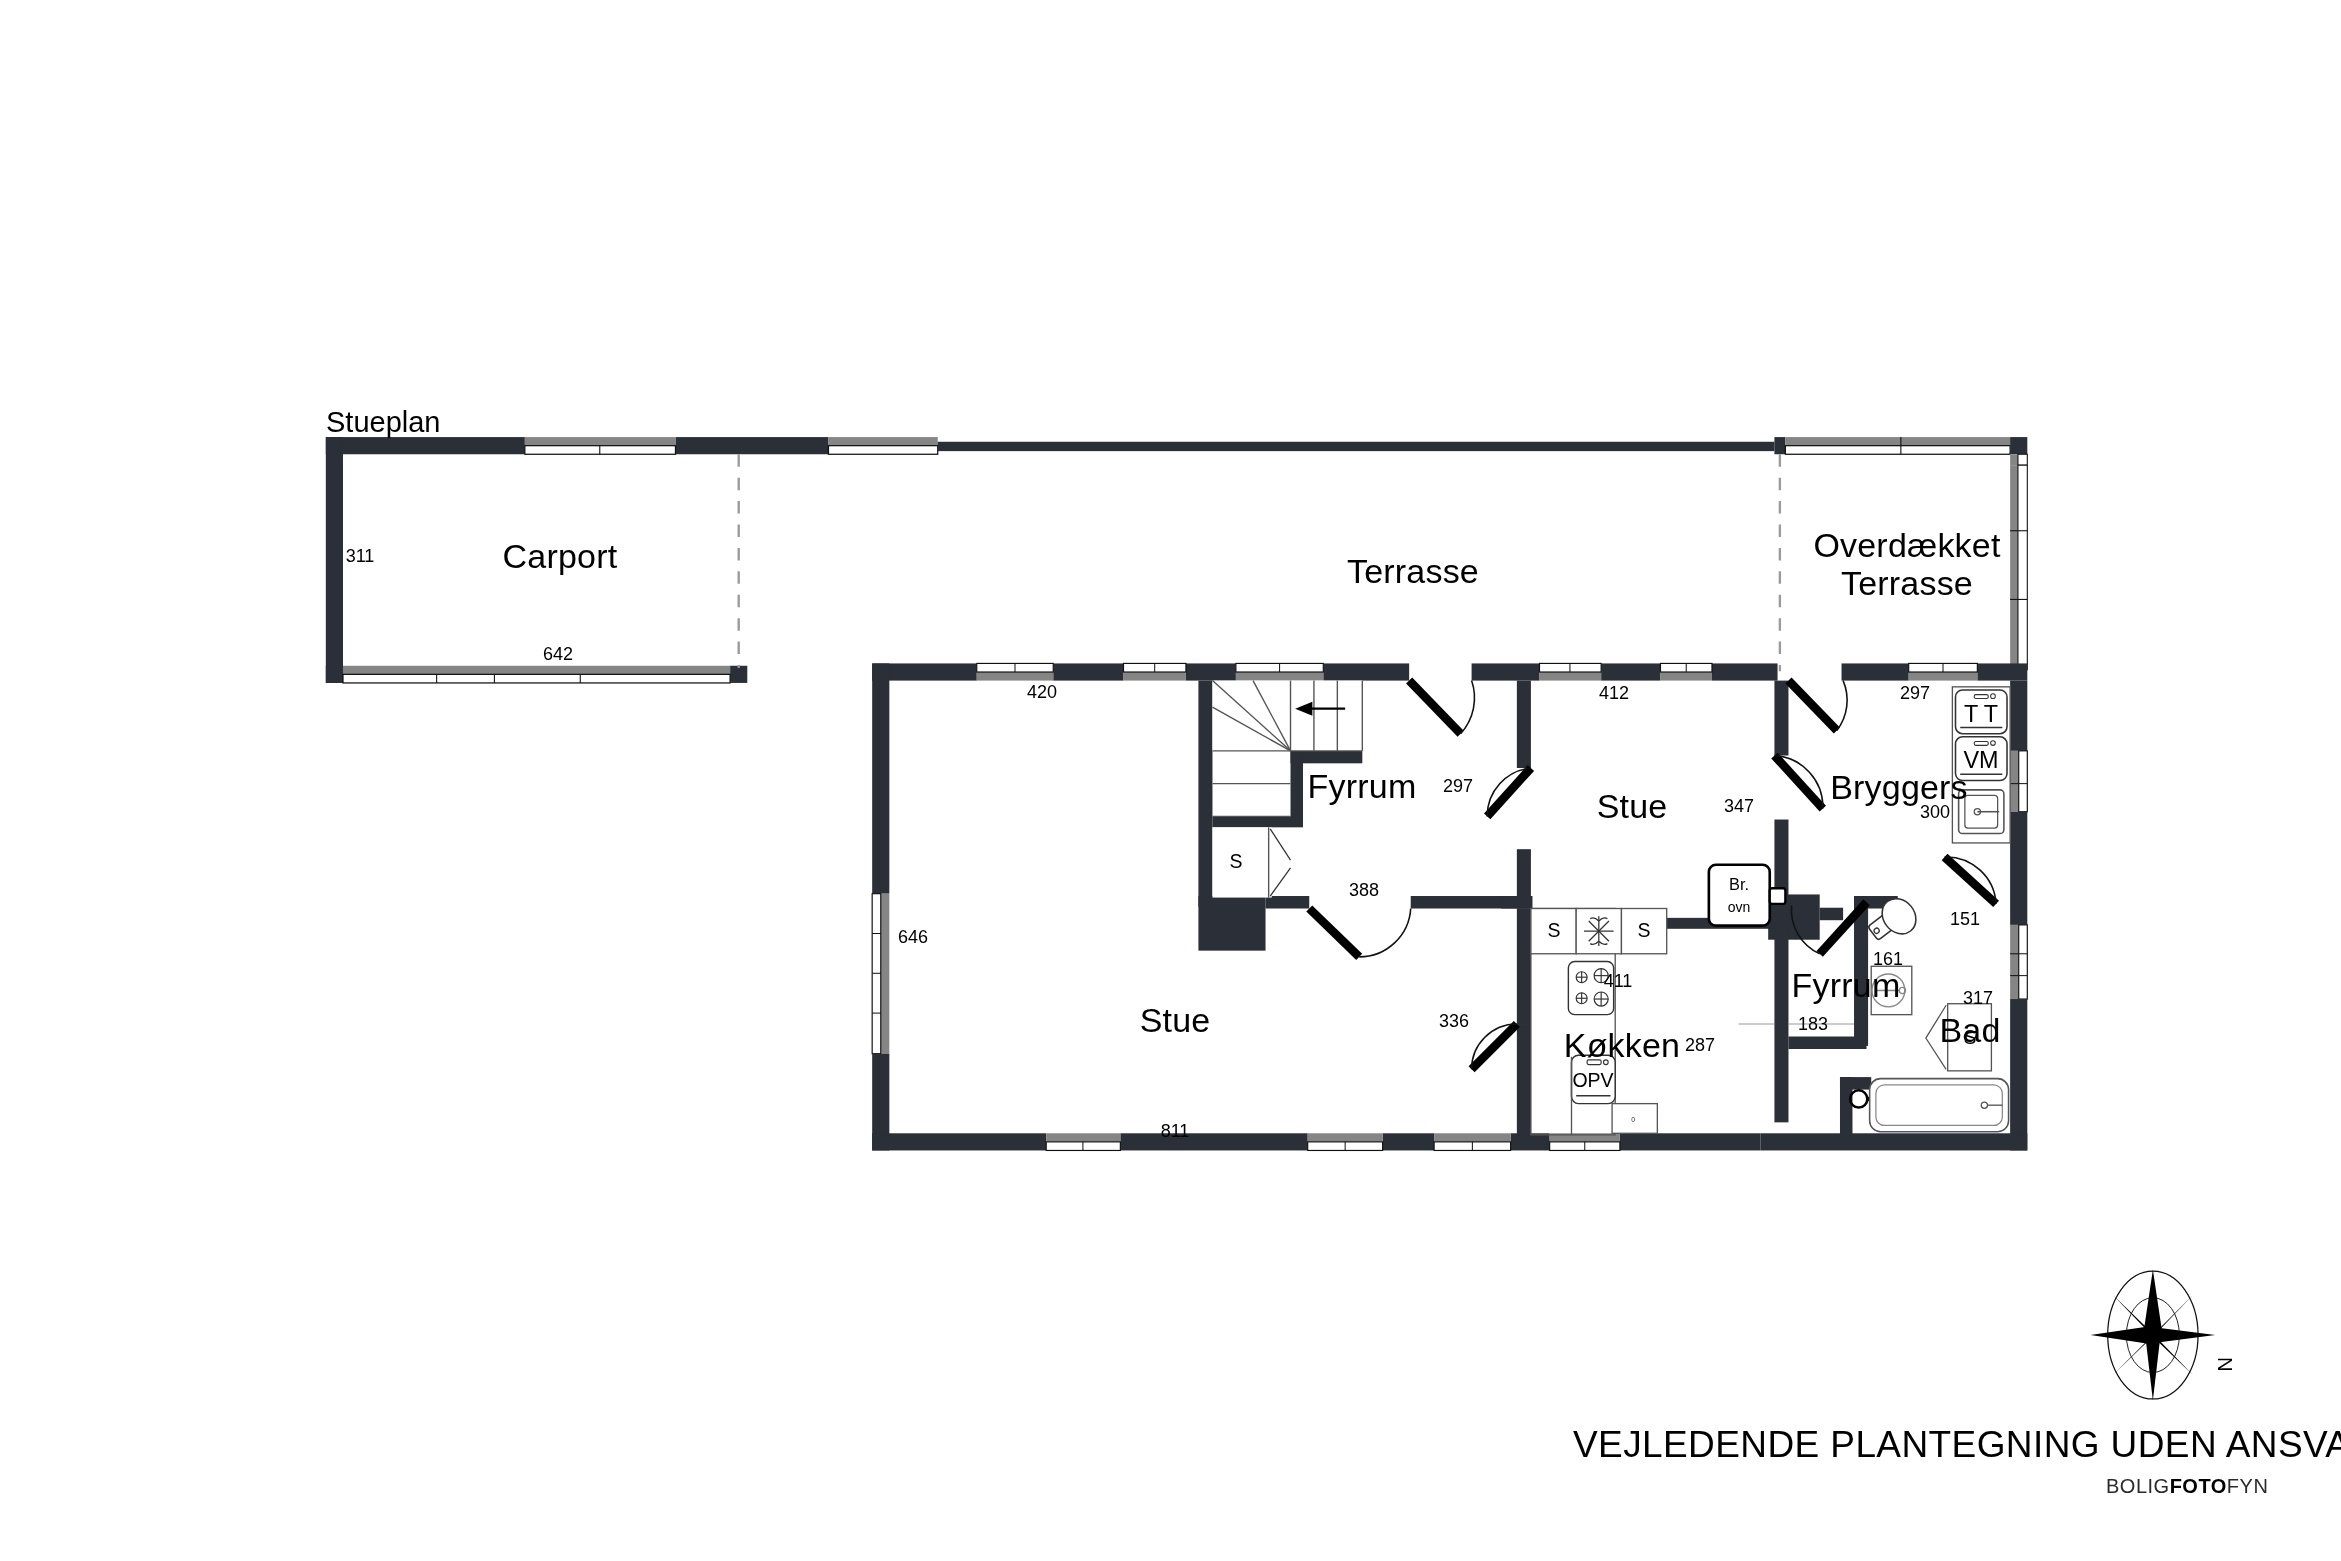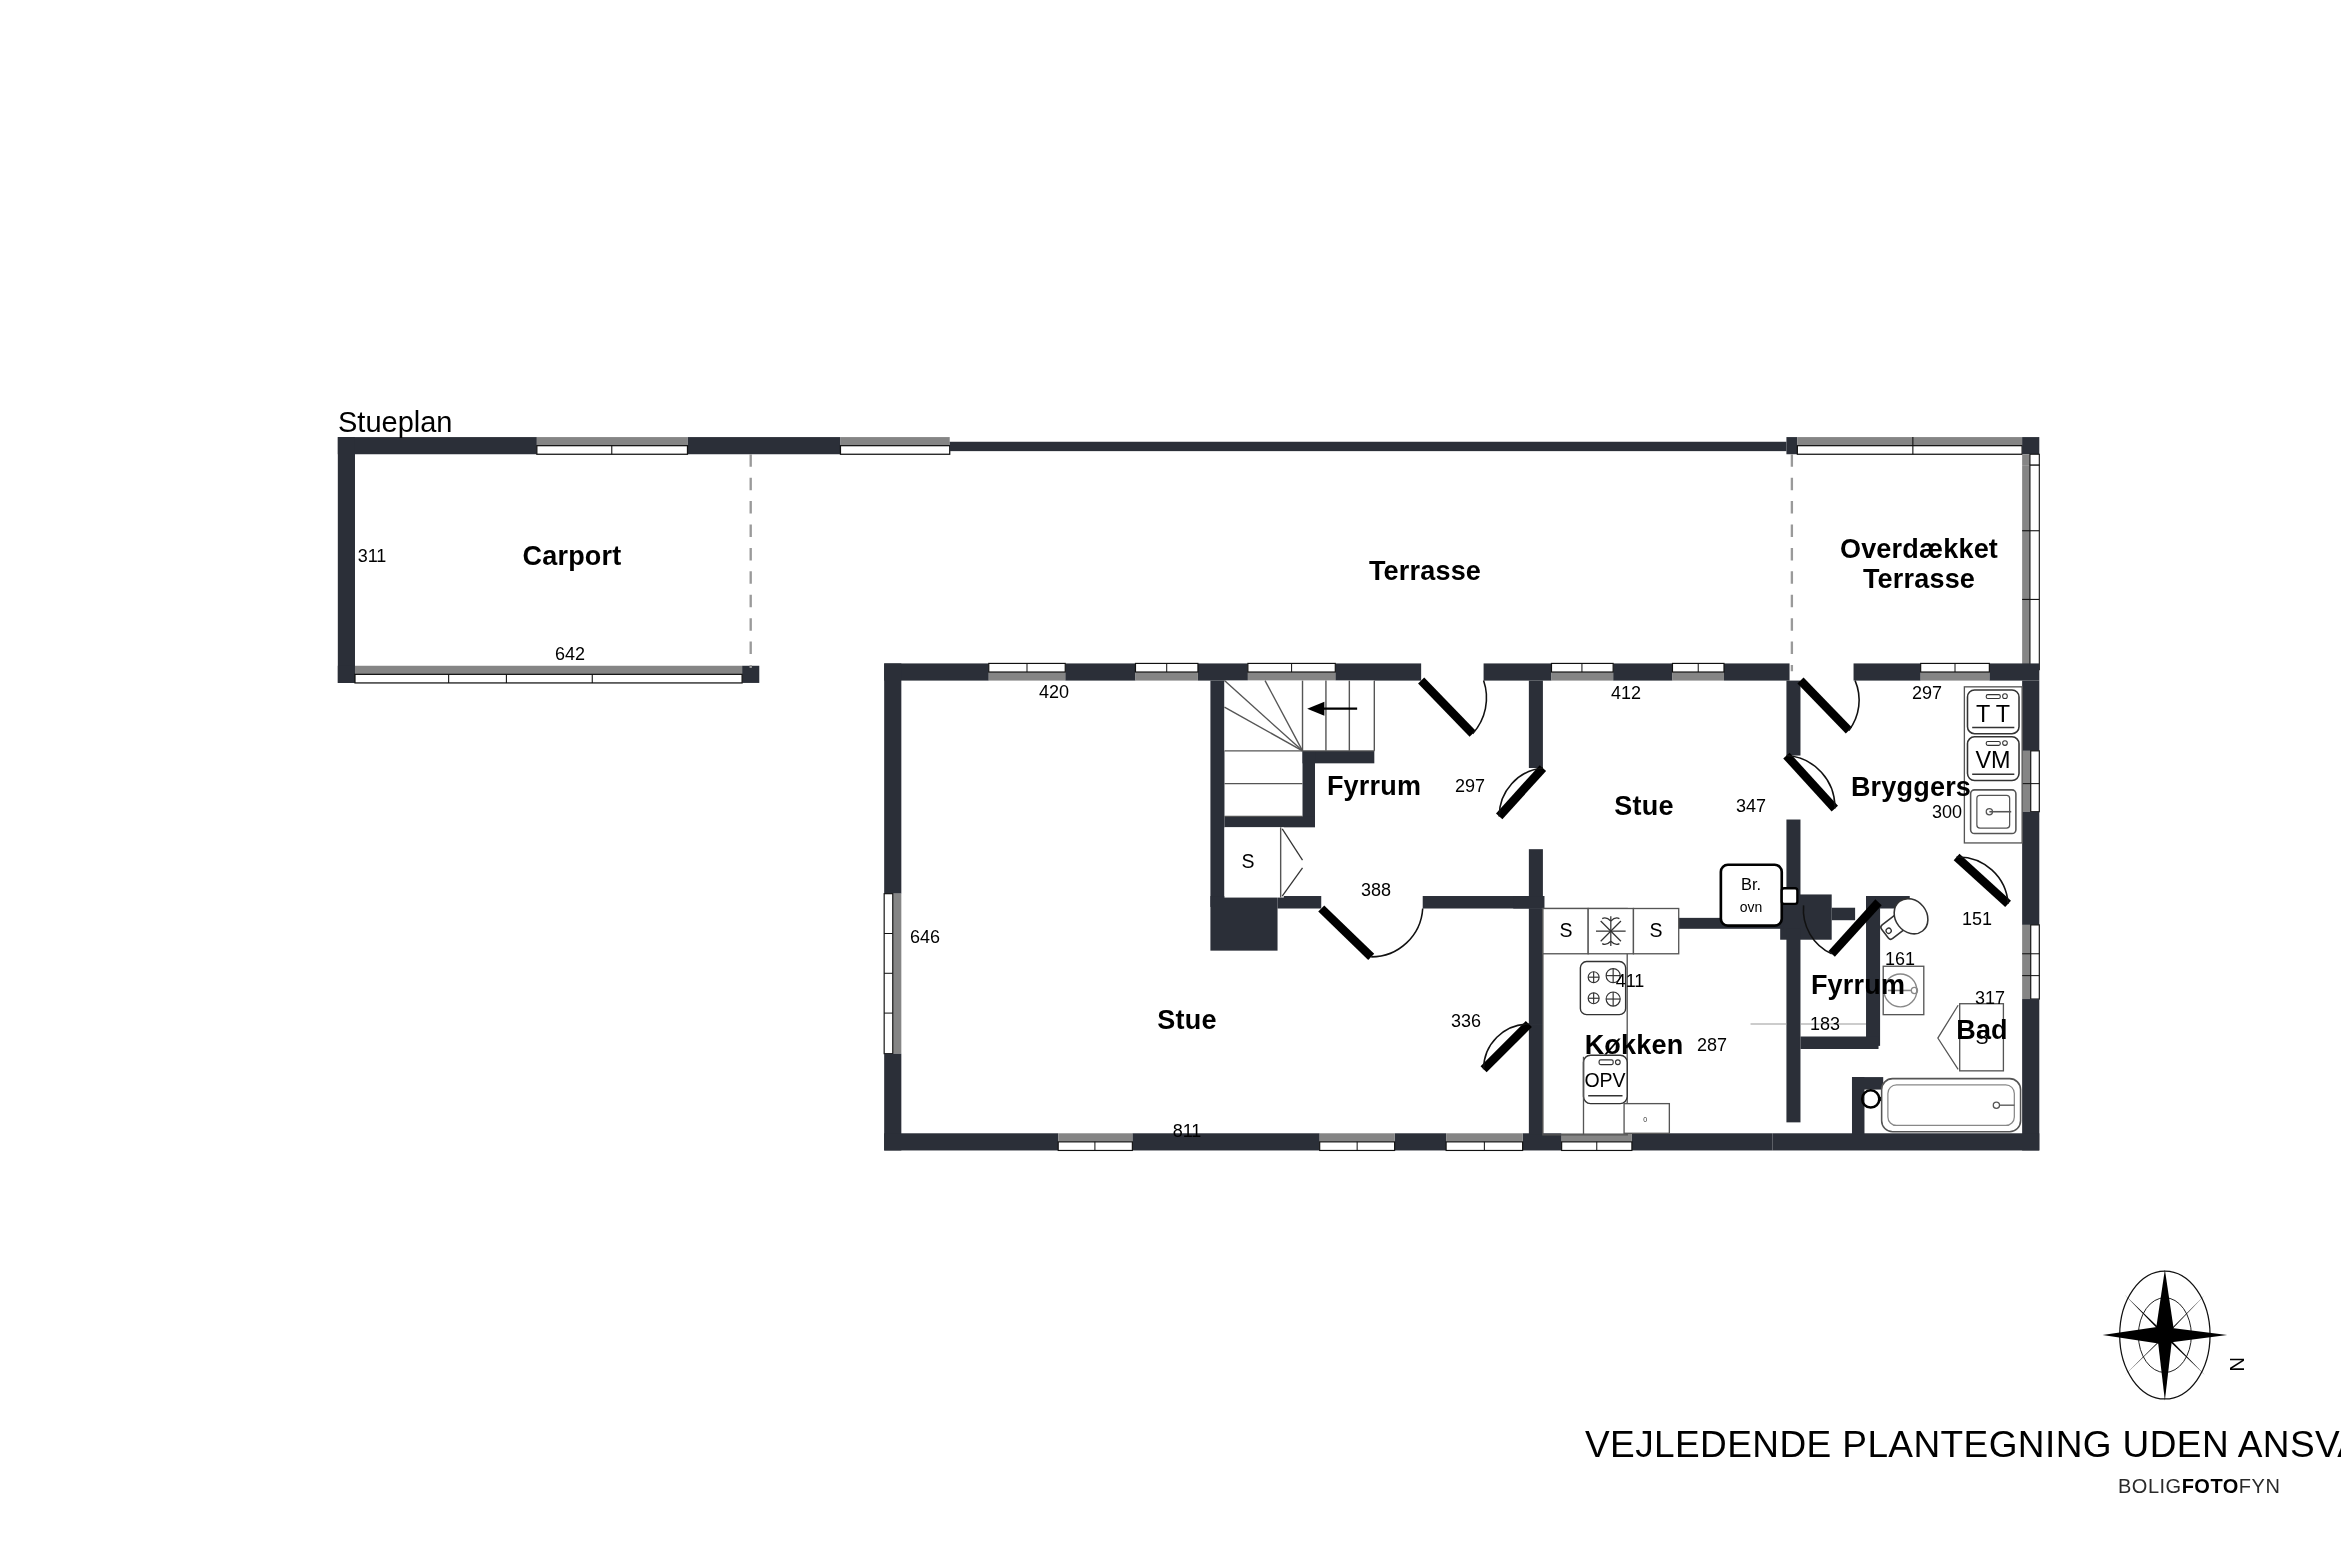--- a/index.html
+++ b/index.html
@@ -11,41 +11,40 @@
   body {
     width: 2342px;
     height: 1561px;
     position: relative;
     font-family: "Liberation Sans", sans-serif;
     color: #111;
     overflow: hidden;
   }
   #stage {
     position: absolute;
-    left: 16px; top: 0;
+    left: 4px; top: 0;
     width: 2219px;
     height: 1561px;
   }
   svg#plan {
     position: absolute;
     left: 0; top: 0;
     width: 2342px;
     height: 1561px;
   }
   .lbl {
     position: absolute;
     white-space: nowrap;
     font-family: "Liberation Sans", sans-serif;
     color: #000;
     line-height: 1.12;
   }
   .room-label {
-    font-size: 27px;
+    font-size: 34px;
     letter-spacing: 0.2px;
-    font-weight: bold;
   }
   .room-label.two-line { text-align: center; }
   .dim-label { font-size: 18px; }
   .tiny-label { font-size: 19.5px; }
   .plan-title { font-size: 29px; }
   .footer-title {
     font-size: 37px;
     letter-spacing: 0.4px;
     font-family: "Liberation Sans", sans-serif;
   }

